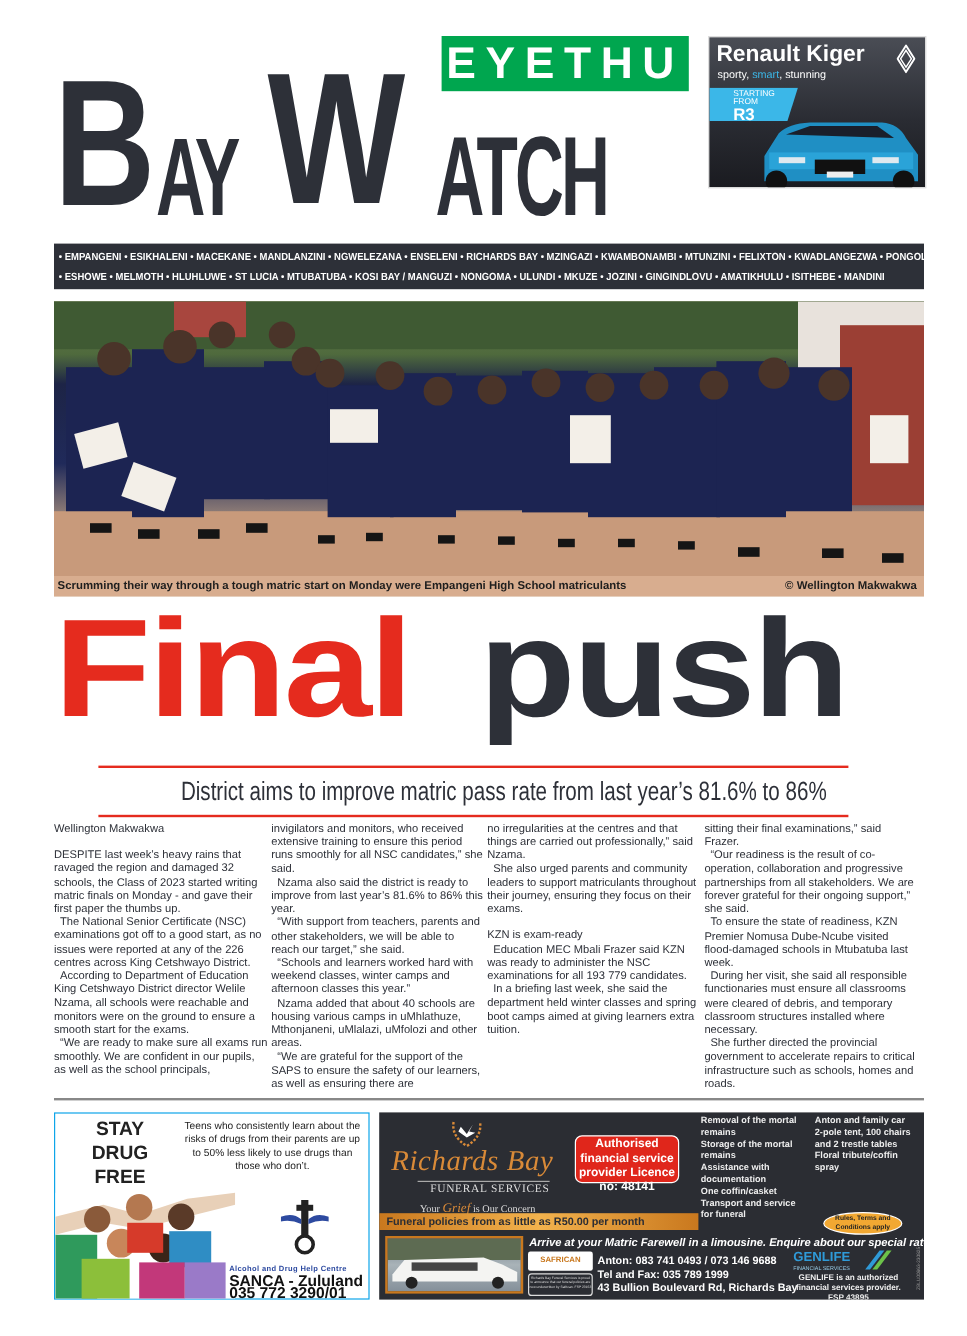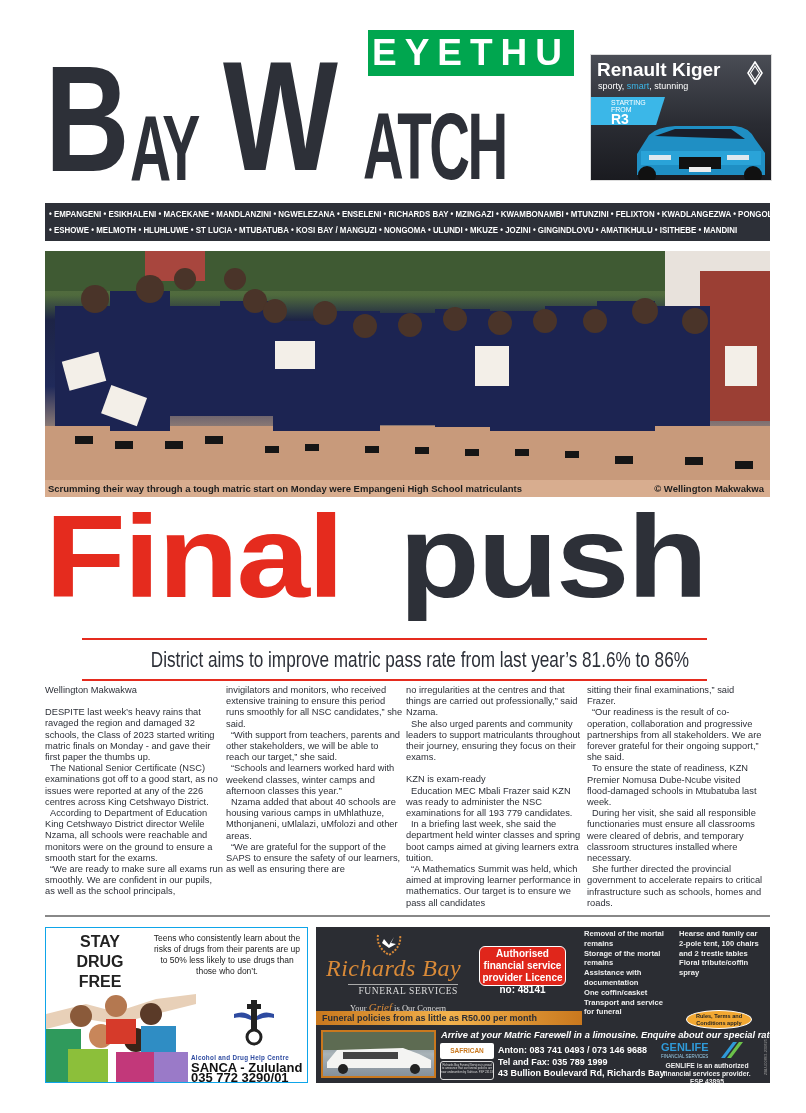--- a/index.html
+++ b/index.html
@@ -14,21 +14,21 @@
   .logo-W { position: absolute; left: 178px; top: -6px; font-size: 156px; transform: scaleX(0.78); transform-origin: left top; }
   .logo-ATCH { position: absolute; left: 318px; top: 56px; font-size: 94px; transform: scaleX(0.6); transform-origin: left top; letter-spacing: -4px; }
   .eyethu { position: absolute; left: 323px; top: 2px; width: 206px; height: 46px; background: #00a64f; color: #fff; font-size: 37px; font-weight: 700; letter-spacing: 8px; text-align: center; line-height: 46px; }
   .vol-bar { position: absolute; left: 0; top: 148px; width: 530px; height: 19px; background: #2fae4f; color: #fff; font-size: 10px; font-weight: 700; line-height: 19px; }
   .vol-bar span { position: absolute; top: 0; }
   .vol-bar .vol { left: 9px; }
   .vol-bar .date { left: 120px; font-weight: 400; font-size: 9px; transform: scaleX(0.85); transform-origin: left; }
   .vol-bar .tel { right: 9px; font-size: 10px; transform: scaleX(0.9); transform-origin: right; }
 
   
-  .renault { position: absolute; left: 590px; top: 30px; width: 182px; height: 127px; background: linear-gradient(#4a4d55, #2a2c33 55%, #1a1b20); overflow: hidden; border: 1px solid #ddd; margin-top: 24px; }
+  .renault { position: absolute; left: 590px; top: 30px; width: 182px; height: 127px; background: linear-gradient(#4a4d55, #2a2c33 55%, #1a1b20); overflow: hidden; border: 1px solid #ddd; }
   .renault .title { position: absolute; left: 6px; top: 4px; color: #fff; font-size: 19px; font-weight: 700; }
   .renault .tag { position: absolute; left: 7px; top: 26px; color: #fff; font-size: 9px; }
   .renault .tag .smart { color: #3bb7e8; }
   .renault .logo-diamond { position: absolute; right: 8px; top: 6px; width: 16px; height: 24px; }
   .renault .price { position: absolute; left: 0; top: 42px; width: 74px; height: 28px; background: #3bb7e8; color: #fff; padding-left: 20px; clip-path: polygon(0 0, 100% 0, 88% 100%, 0 100%); }
   .renault .price .p1 { font-size: 7px; display: block; margin-top: 2px; }
   .renault .price .p2 { font-size: 14px; font-weight: 700; display: block; line-height: 13px; }
   .renault .car { position: absolute; left: 36px; top: 54px; width: 142px; height: 80px; }
   .renault .tcs { position: absolute; left: 5px; top: 128px; color: #fff; font-size: 6.5px; }
   .renault .footer { position: absolute; left: 0; top: 136px; width: 182px; height: 27px; background: #efe9d8; }
@@ -227,32 +227,32 @@
 
 <div class="col col1">
   <p class="byline">Wellington Makwakwa</p>
   <p class="noindent">DESPITE last week’s heavy rains that ravaged the region and damaged 32 schools, the Class of 2023 started writing matric finals on Monday - and gave their first paper the thumbs up.</p>
   <p>The National Senior Certificate (NSC) examinations got off to a good start, as no issues were reported at any of the 226 centres across King Cetshwayo District.</p>
   <p>According to Department of Education King Cetshwayo District director Welile Nzama, all schools were reachable and monitors were on the ground to ensure a smooth start for the exams.</p>
   <p>“We are ready to make sure all exams run smoothly. We are confident in our pupils, as well as the school principals,</p>
 </div>
 <div class="col col2">
   <p class="noindent">invigilators and monitors, who received extensive training to ensure this period runs smoothly for all NSC candidates,” she said.</p>
+  <p>Nzama also said the district is ready to improve from last year’s 81.6% to 86% this year.</p>
   <p>“With support from teachers, parents and other stakeholders, we will be able to reach our target,” she said.</p>
   <p>“Schools and learners worked hard with weekend classes, winter camps and afternoon classes this year.”</p>
   <p>Nzama added that about 40 schools are housing various camps in uMhlathuze, Mthonjaneni, uMlalazi, uMfolozi and other areas.</p>
   <p>“We are grateful for the support of the SAPS to ensure the safety of our learners, as well as ensuring there are</p>
 </div>
 <div class="col col3">
   <p class="noindent">no irregularities at the centres and that things are carried out professionally,” said Nzama.</p>
   <p>She also urged parents and community leaders to support matriculants throughout their journey, ensuring they focus on their exams.</p>
   <p class="crosshead">KZN is exam-ready</p>
   <p>Education MEC Mbali Frazer said KZN was ready to administer the NSC examinations for all 193 779 candidates.</p>
   <p>In a briefing last week, she said the department held winter classes and spring boot camps aimed at giving learners extra tuition.</p>
-  <p>“A Mathematics Summit was held, which aimed at improving learner performance in mathematics. Our target is to ensure we pass all candidates</p>
 </div>
 <div class="col col4">
   <p class="noindent">sitting their final examinations,” said Frazer.</p>
   <p>“Our readiness is the result of co-operation, collaboration and progressive partnerships from all stakeholders. We are forever grateful for their ongoing support,” she said.</p>
   <p>To ensure the state of readiness, KZN Premier Nomusa Dube-Ncube visited flood-damaged schools in Mtubatuba last week.</p>
   <p>During her visit, she said all responsible functionaries must ensure all classrooms were cleared of debris, and temporary classroom structures installed where necessary.</p>
   <p>She further directed the provincial government to accelerate repairs to critical infrastructure such as schools, homes and roads.</p>
 </div>
 
 <div class="bottom-rule"></div>
@@ -298,21 +298,21 @@
   <div class="slogan"><span>Your </span><span class="g">Grief</span><span> is Our Concern</span></div>
   <div class="auth">Authorised financial service provider Licence no: 48141</div>
   <div class="list list1">
     <div>Removal of the mortal remains</div>
     <div>Storage of the mortal remains</div>
     <div>Assistance with documentation</div>
     <div>One coffin/casket</div>
     <div>Transport and service for funeral</div>
   </div>
   <div class="list list2">
-    <div>Hearse and family car</div>
+    <div>Anton and family car</div>
     <div>2-pole tent, 100 chairs</div>
     <div>and 2 trestle tables</div>
     <div>Floral tribute/coffin spray</div>
   </div>
   <div class="rules">Rules, Terms and Conditions apply</div>
   <div class="policy-bar">Funeral policies from as little as R50.00 per month</div>
   <div class="limo-line">Arrive at your Matric Farewell in a limousine. Enquire about our special rates.</div>
   <div class="limo">
     <svg width="111" height="44" viewBox="0 0 111 44">
       <rect x="0" y="0" width="111" height="18" fill="#5d6b52"></rect>

